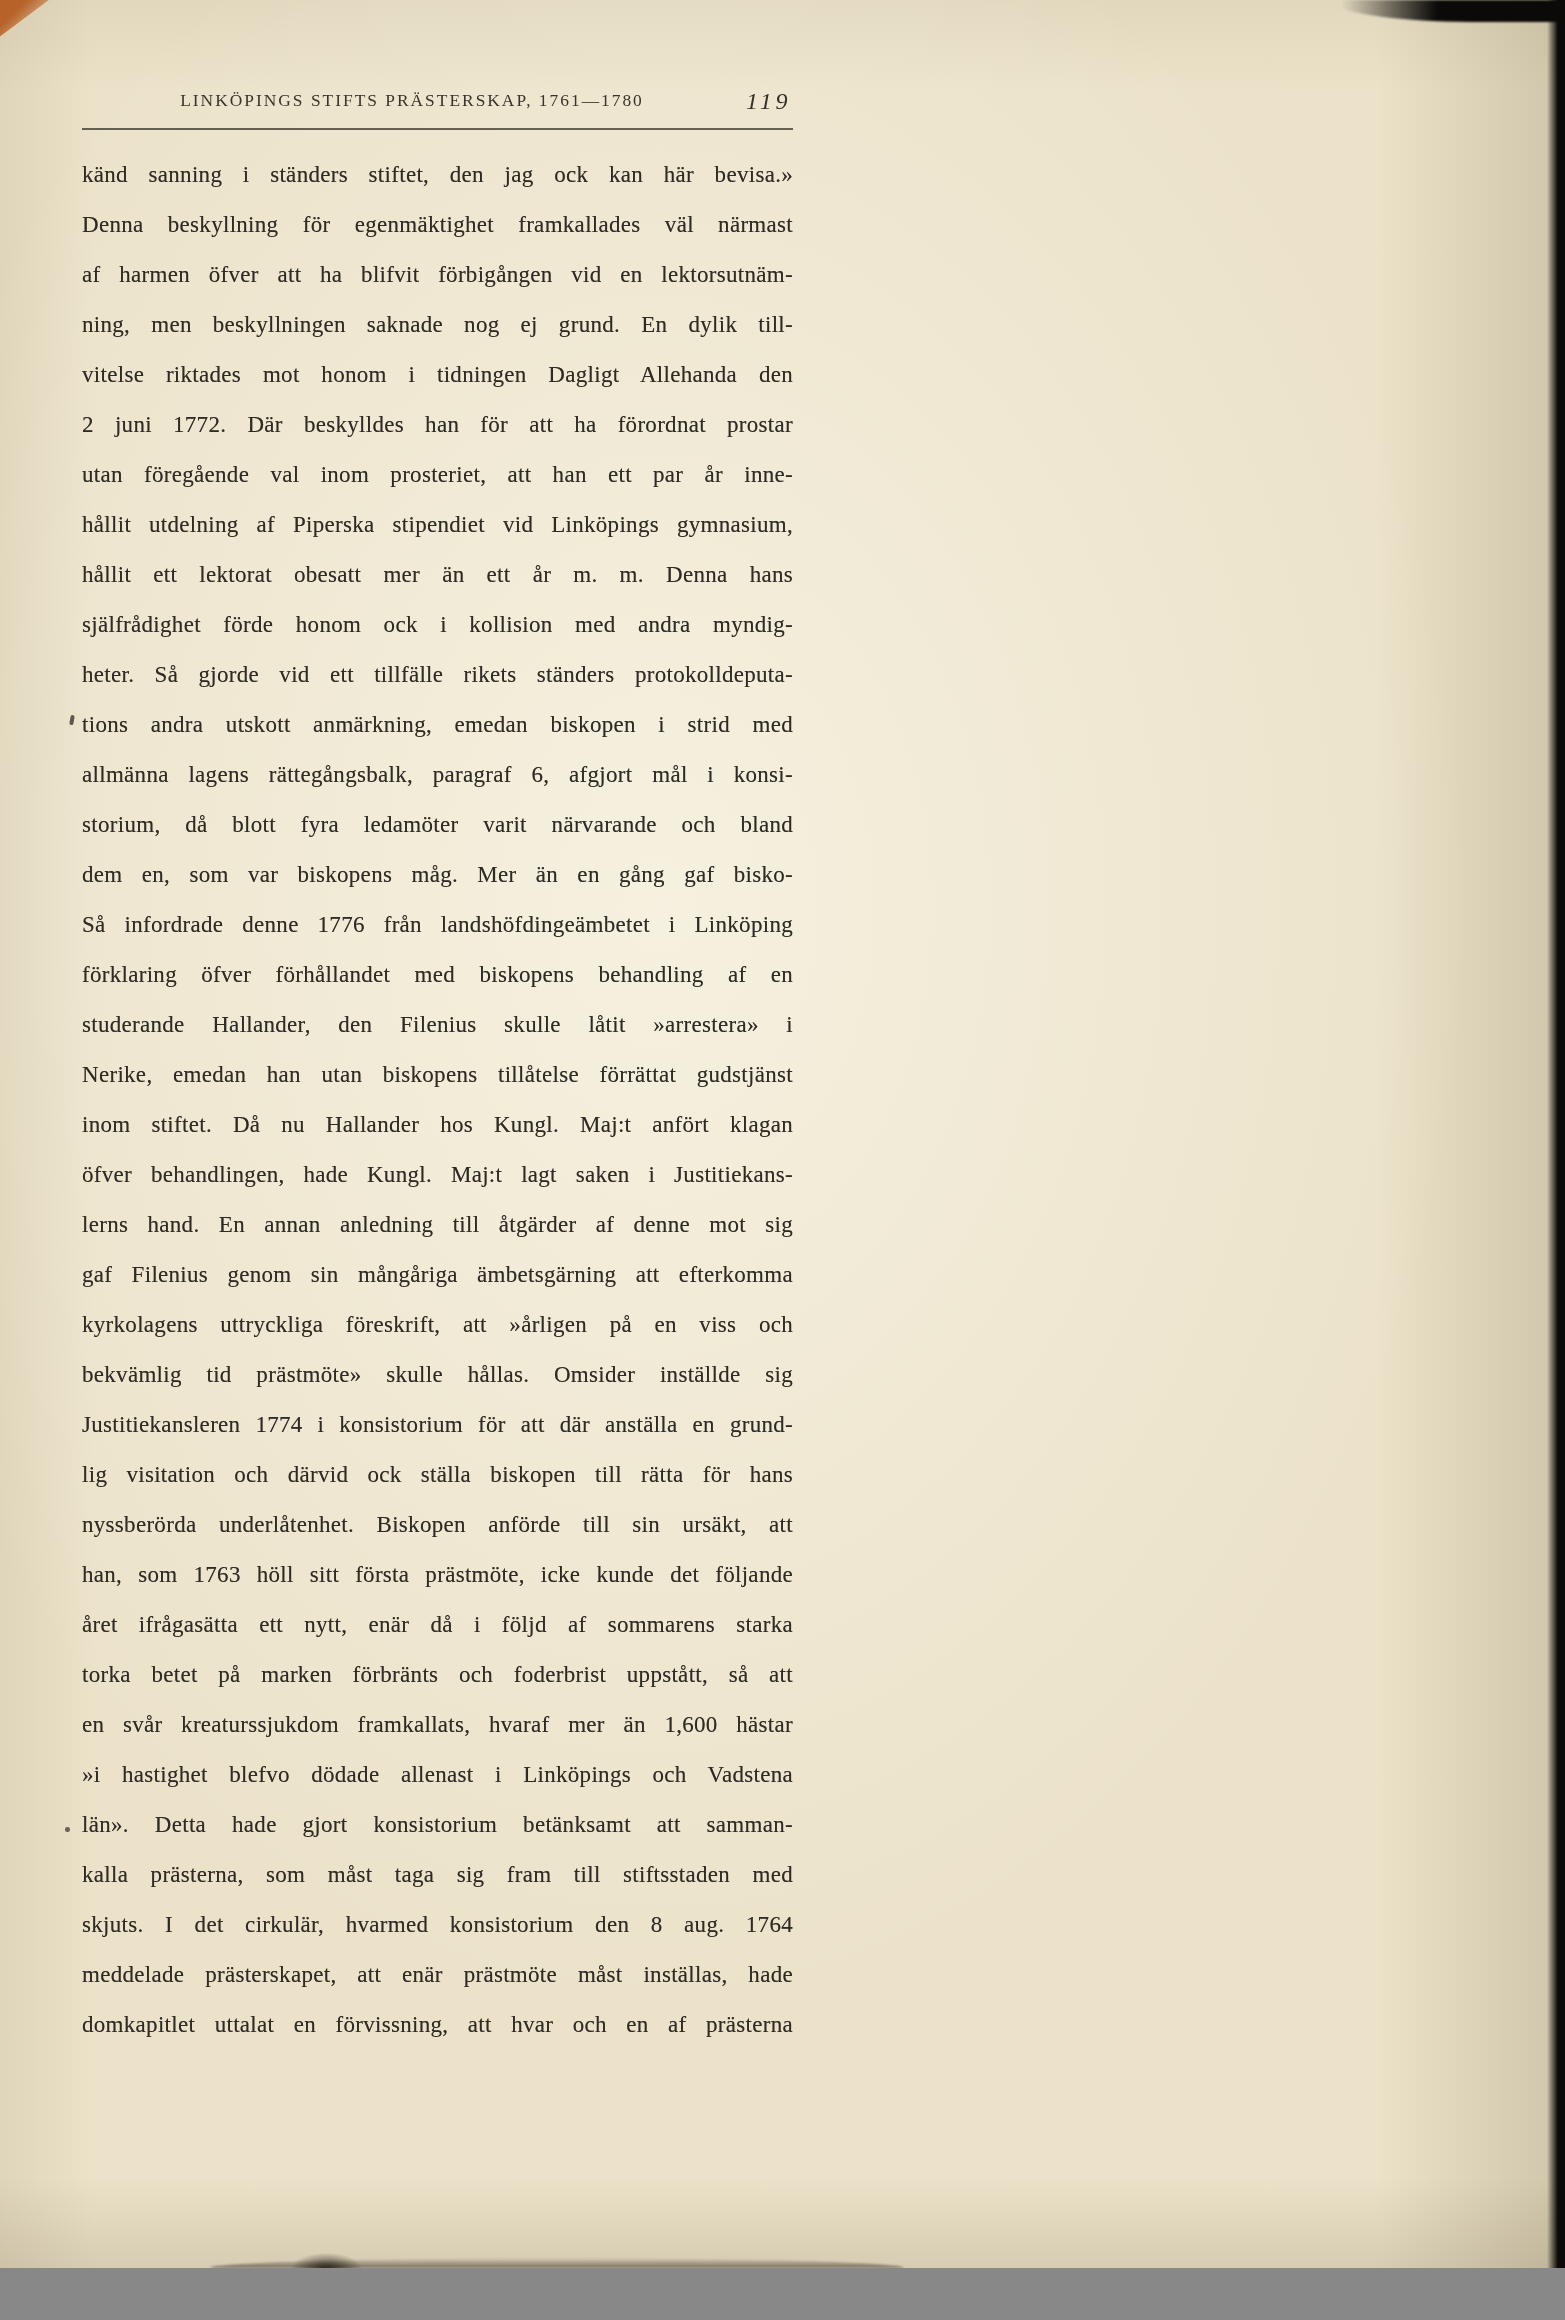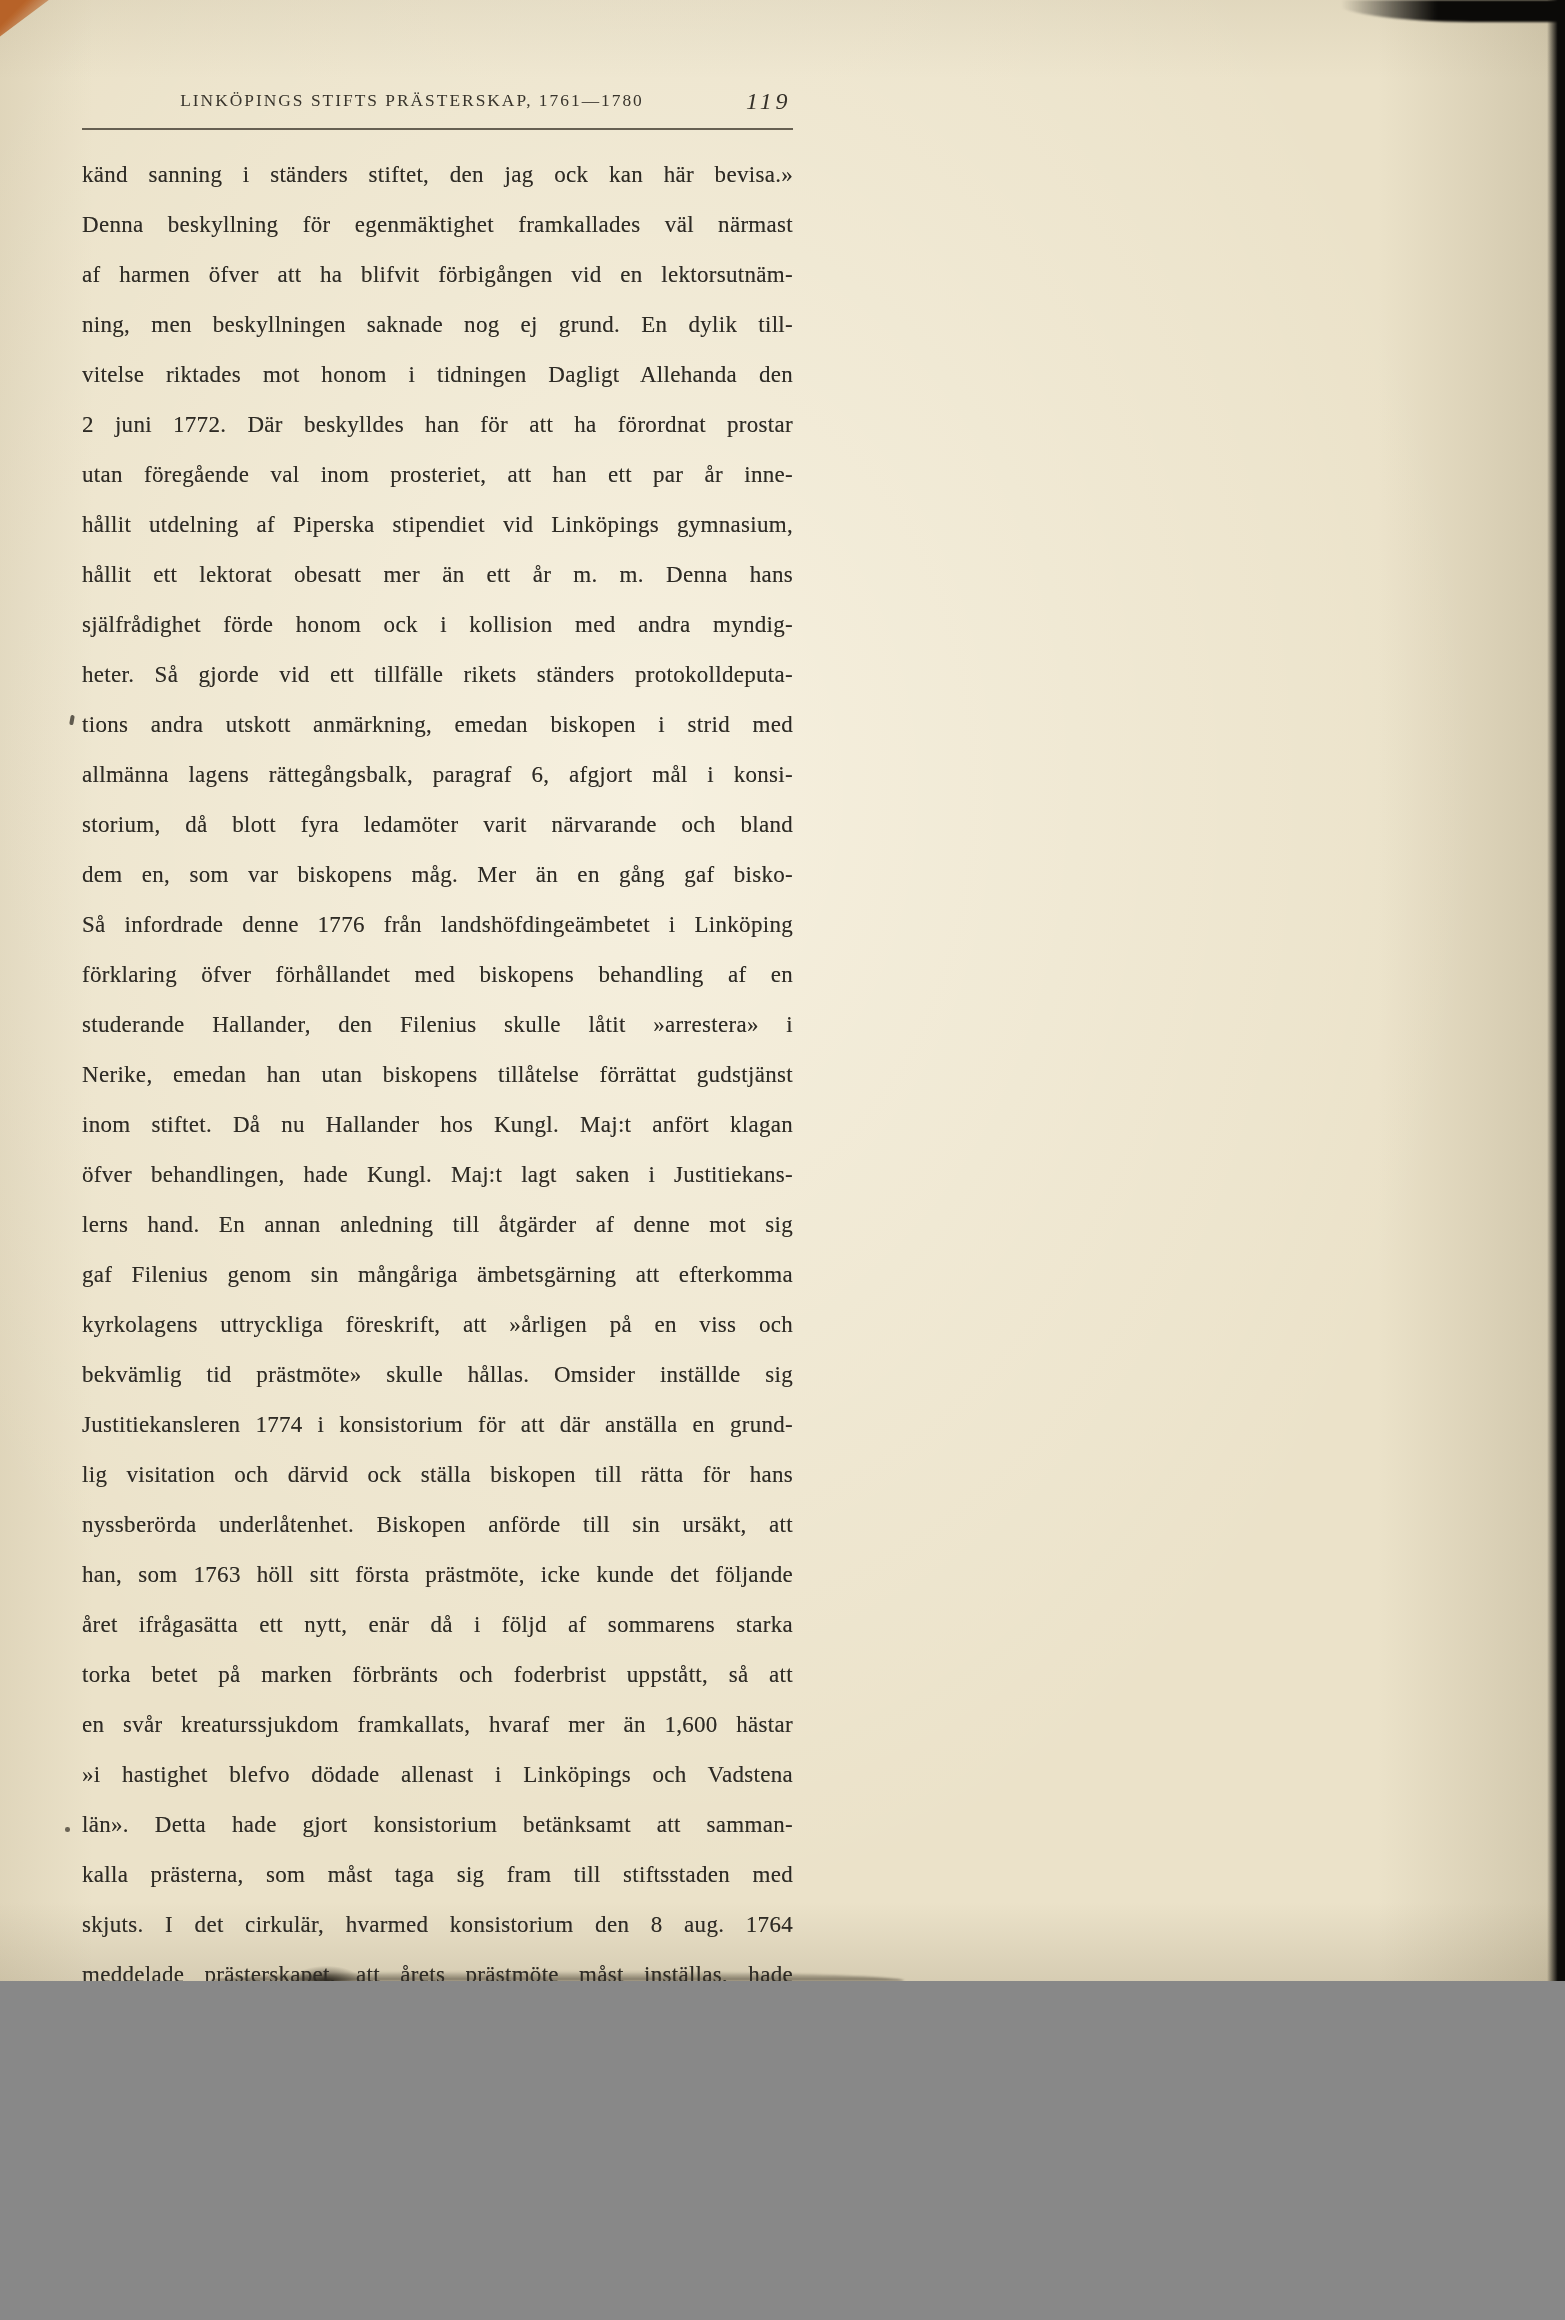--- a/index.html
+++ b/index.html
@@ -1,18 +1,18 @@
 <!DOCTYPE html>
 <html style="--paper: #ebe2c9; --ink: #2e2b25; --edge: #0b0a08; --stain: #b55a1d;font-size:14.6px"><head>
 <meta charset="utf-8">
 <style>
   html,body { margin:0; padding:0; background:#888; }
   .page {
     position:relative;
-    width:1565px; height:1981px;
+    width:1565px; height:2268px;
     overflow:hidden;
     font-family:"Liberation Serif", serif;
     background:
       radial-gradient(ellipse 1142px 1553px at 42% 40%, rgba(255,252,242,0.55), rgba(255,252,242,0) 72%),
       linear-gradient(to right, rgba(120,100,60,0.10), rgba(0,0,0,0) 6%, rgba(0,0,0,0) 88%, rgba(95,80,45,0.18) 99%),
       linear-gradient(to bottom, rgba(110,95,60,0.08), rgba(0,0,0,0) 4%, rgba(0,0,0,0) 96%, rgba(90,75,45,0.14)),
       var(--paper, #ebe2c9);
   }
 
   
@@ -123,21 +123,21 @@
         <div class="text-line">lig visitation och därvid ock ställa biskopen till rätta för hans</div>
         <div class="text-line">nyssberörda underlåtenhet. Biskopen anförde till sin ursäkt, att</div>
         <div class="text-line">han, som 1763 höll sitt första prästmöte, icke kunde det följande</div>
         <div class="text-line">året ifrågasätta ett nytt, enär då i följd af sommarens starka</div>
         <div class="text-line">torka betet på marken förbränts och foderbrist uppstått, så att</div>
         <div class="text-line">en svår kreaturssjukdom framkallats, hvaraf mer än 1,600 hästar</div>
         <div class="text-line">»i hastighet blefvo dödade allenast i Linköpings och Vadstena</div>
         <div class="text-line">län». Detta hade gjort konsistorium betänksamt att samman-</div>
         <div class="text-line">kalla prästerna, som måst taga sig fram till stiftsstaden med</div>
         <div class="text-line">skjuts. I det cirkulär, hvarmed konsistorium den 8 aug. 1764</div>
-        <div class="text-line">meddelade prästerskapet, att årets prästmöte måst inställas, hade</div>
+        <div class="text-line">meddelade prästerskapet, att enär prästmöte måst inställas, hade</div>
         <div class="text-line">domkapitlet uttalat en förvissning, att hvar och en af prästerna</div>
       </div>
   </div>
 
   <div class="margin-mark"></div>
   <div class="margin-dot"></div>
 
 </div>
 
 

